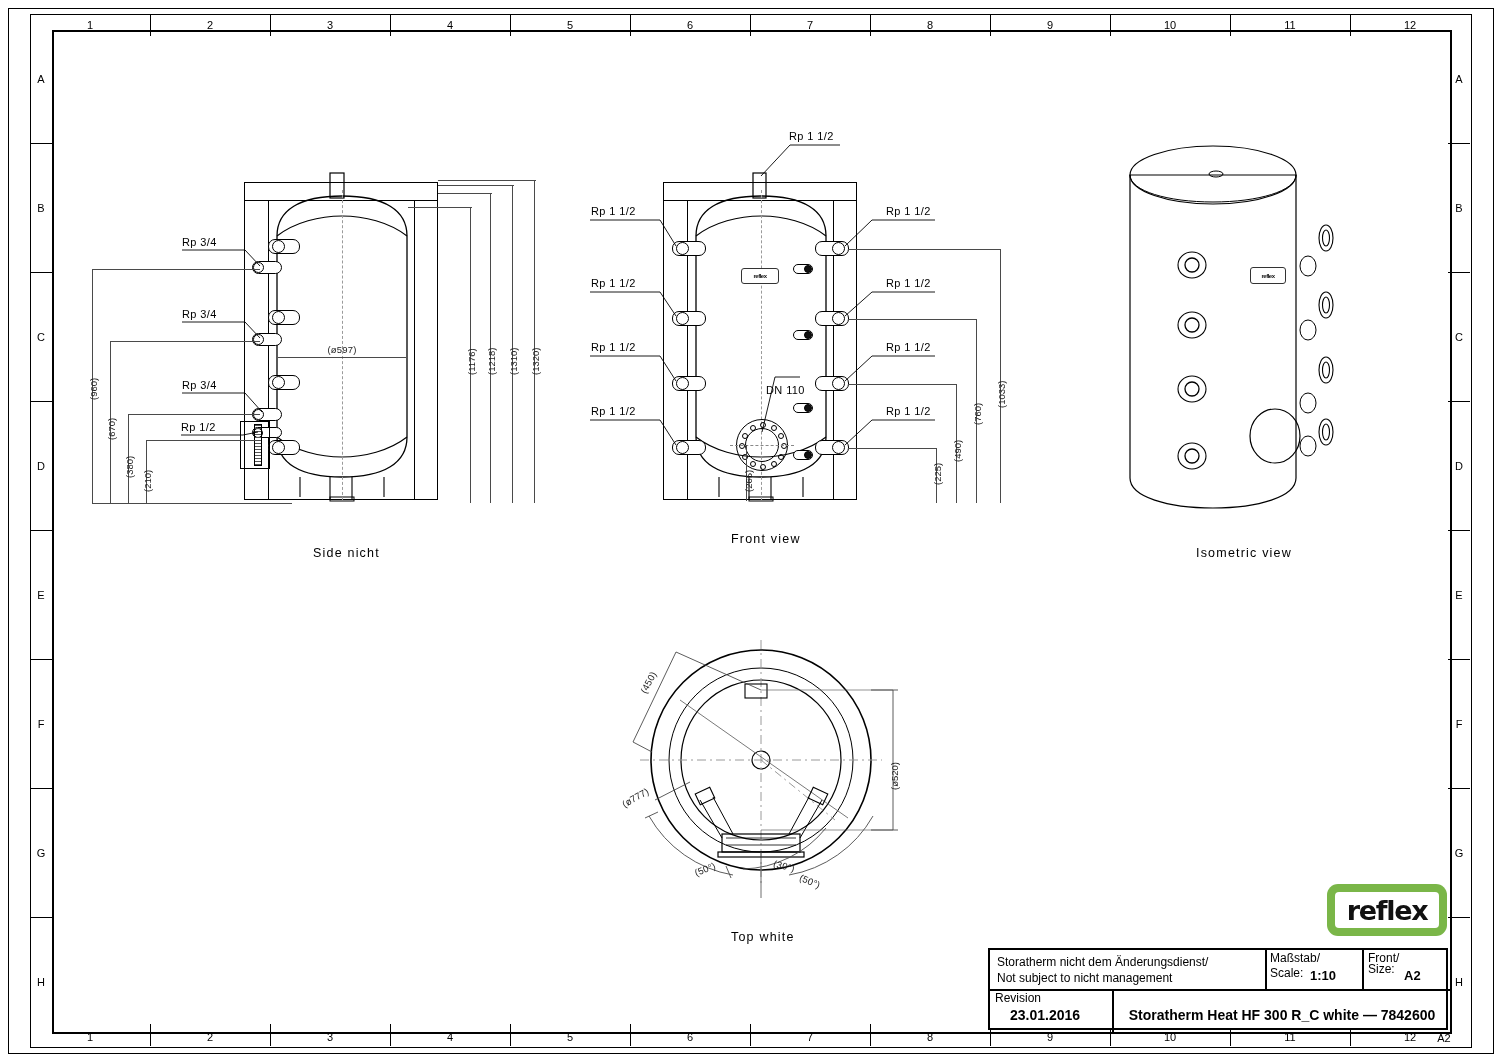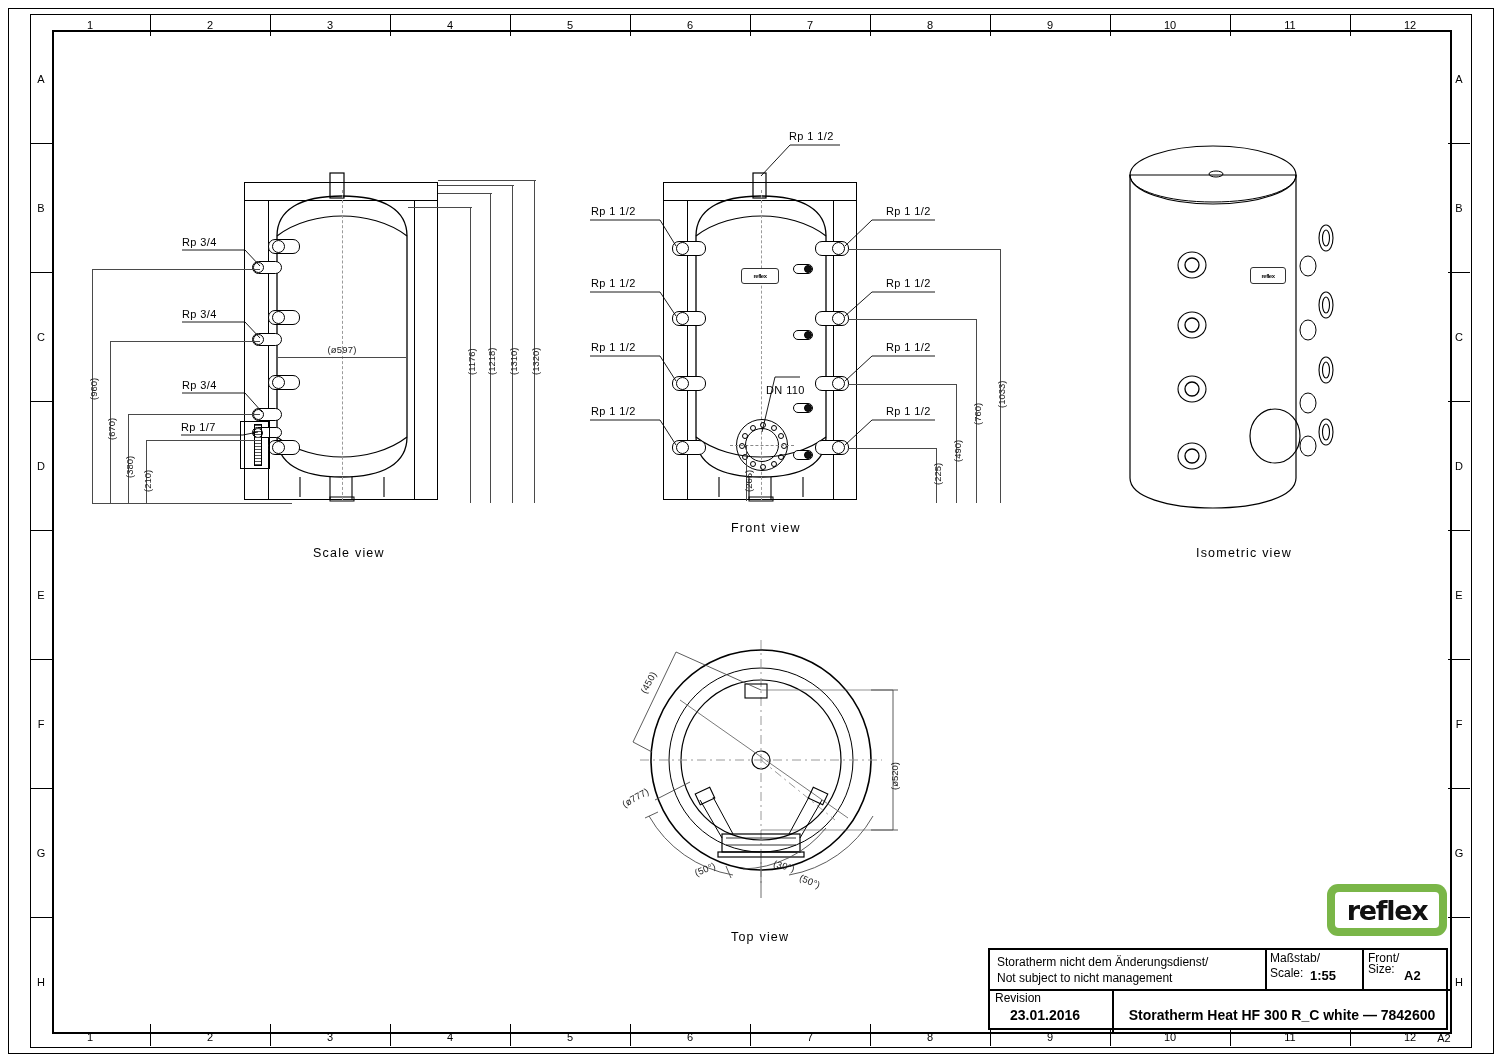--- a/index.html
+++ b/index.html
@@ -181,21 +181,21 @@
 
     <svg width="1500" height="1060">
       <path d="M182,250 L245,250 L260,266" stroke="#000" stroke-width="0.9" fill="none"></path>
       <path d="M182,322 L245,322 L260,338" stroke="#000" stroke-width="0.9" fill="none"></path>
       <path d="M182,393 L245,393 L262,412" stroke="#000" stroke-width="0.9" fill="none"></path>
       <path d="M181,435 L243,435 L258,432" stroke="#000" stroke-width="0.9" fill="none"></path>
     </svg>
     <div class="lead" style="left:182px;top:236px;">Rp 3/4</div>
     <div class="lead" style="left:182px;top:308px;">Rp 3/4</div>
     <div class="lead" style="left:182px;top:379px;">Rp 3/4</div>
-    <div class="lead" style="left:181px;top:421px;">Rp 1/7</div>
+    <div class="lead" style="left:181px;top:421px;">Rp 1/2</div>
 
     <div class="ln thin" style="left:92px;top:269px;width:168px;height:1px;"></div>
     <div class="ln thin" style="left:110px;top:341px;width:150px;height:1px;"></div>
     <div class="ln thin" style="left:128px;top:414px;width:132px;height:1px;"></div>
     <div class="ln thin" style="left:146px;top:440px;width:114px;height:1px;"></div>
     <div class="ln thin" style="left:92px;top:503px;width:200px;height:1px;"></div>
 
     <div class="ln thin" style="left:92px;top:269px;width:1px;height:234px;"></div>
     <div class="ln thin" style="left:110px;top:341px;width:1px;height:162px;"></div>
     <div class="ln thin" style="left:128px;top:414px;width:1px;height:89px;"></div>
@@ -214,21 +214,21 @@
     <div class="ln thin" style="left:534px;top:180px;width:1px;height:323px;"></div>
     <div class="ln thin" style="left:408px;top:207px;width:64px;height:1px;"></div>
     <div class="ln thin" style="left:438px;top:193px;width:54px;height:1px;"></div>
     <div class="ln thin" style="left:438px;top:185px;width:76px;height:1px;"></div>
     <div class="ln thin" style="left:438px;top:180px;width:98px;height:1px;"></div>
     <div class="dimv" style="left:466px;top:375px;">(1176)</div>
     <div class="dimv" style="left:486px;top:375px;">(1218)</div>
     <div class="dimv" style="left:508px;top:375px;">(1310)</div>
     <div class="dimv" style="left:530px;top:375px;">(1320)</div>
 
-    <div class="cap" style="left:313px;top:546px;">Scale view</div>
+    <div class="cap" style="left:313px;top:546px;">Side nicht</div>
   </div>
 
   <div>
     <div class="rect-o" style="left:663px;top:182px;width:194px;height:318px;"></div>
     <div class="ln" style="left:687px;top:200px;width:1.2px;height:300px;"></div>
     <div class="ln" style="left:833px;top:200px;width:1.2px;height:300px;"></div>
     <div class="ln" style="left:663px;top:200px;width:194px;height:1.2px;"></div>
 
     <svg width="1500" height="1060">
       <path d="M696,236 C696,210 719,196 761,196 C803,196 826,210 826,236 L826,437 C826,463 803,477 761,477 C719,477 696,463 696,437 Z" fill="none" stroke="#000" stroke-width="1.3"></path>
@@ -322,21 +322,21 @@
     <div class="ln thin" style="left:936px;top:448px;width:1px;height:55px;"></div>
     <div class="dimv" style="left:996px;top:408px;">(1033)</div>
     <div class="dimv" style="left:972px;top:425px;">(760)</div>
     <div class="dimv" style="left:952px;top:462px;">(490)</div>
     <div class="dimv" style="left:932px;top:485px;">(225)</div>
 
     <div class="ln thin" style="left:746px;top:501px;width:1px;height:0px;"></div>
     <div class="ln thin" style="left:746px;top:445px;width:1px;height:56px;"></div>
     <div class="dimv" style="left:743px;top:492px;">(265)</div>
 
-    <div class="cap" style="left:731px;top:521px;">Front view</div>
+    <div class="cap" style="left:731px;top:532px;">Front view</div>
   </div>
 
   <div>
     <svg width="1500" height="1060">
 
       <path d="M1130,175 L1130,478 C1130,497 1168,508 1213,508 C1258,508 1296,497 1296,478 L1296,175 Z" fill="none" stroke="#000" stroke-width="1.2"></path>
       <ellipse cx="1213" cy="175" rx="83" ry="29" fill="none" stroke="#000" stroke-width="1.2"></ellipse>
       <path d="M1130,175 C1130,191 1168,202 1213,202 C1258,202 1296,191 1296,175" fill="none" stroke="#000" stroke-width="1"></path>
       <ellipse cx="1216" cy="174" rx="7" ry="3" fill="none" stroke="#000" stroke-width="1"></ellipse>
 
@@ -409,41 +409,41 @@
       <path d="M761,830 L893,830" stroke="#4a4a4a" stroke-width="0.6"></path>
 
       <path d="M761,852 L761,898" stroke="#4a4a4a" stroke-width="0.8"></path>
     </svg>
     <div class="dim" style="left:638px;top:690px;transform:rotate(-62deg);transform-origin:0 0;">(450)</div>
     <div class="dim" style="left:620px;top:800px;transform:rotate(-30deg);transform-origin:0 0;">(ø777)</div>
     <div class="dimv" style="left:889px;top:790px;">(ø520)</div>
     <div class="dim" style="left:693px;top:868px;transform:rotate(-22deg);transform-origin:0 0;">(50°)</div>
     <div class="dim" style="left:775px;top:858px;transform:rotate(14deg);transform-origin:0 0;">(30°)</div>
     <div class="dim" style="left:802px;top:872px;transform:rotate(22deg);transform-origin:0 0;">(50°)</div>
-    <div class="cap" style="left:731px;top:930px;">Top view</div>
+    <div class="cap" style="left:731px;top:930px;">Top white</div>
   </div>
 
   <div id="logo" style="background: rgb(122, 182, 72);">
     <div class="inner">
       <span class="word">reflex</span>
     </div>
   </div>
 
   <div id="titleblock">
     <div class="tb-line" style="left:0;top:39px;width:460px;height:2px;"></div>
     <div class="tb-line" style="left:275px;top:0;width:2px;height:39px;"></div>
     <div class="tb-line" style="left:372px;top:0;width:2px;height:39px;"></div>
     <div class="tb-line" style="left:122px;top:39px;width:2px;height:43px;"></div>
 
     <div class="tb-cell tb-mid" style="left:7px;top:4px;width:266px;line-height:16px;">Storatherm nicht dem Änderungsdienst/</div>
     <div class="tb-cell tb-mid" style="left:7px;top:20px;width:266px;line-height:16px;">Not subject to nicht management</div>
 
     <div class="tb-cell tb-small" style="left:280px;top:3px;">Maßstab/</div>
     <div class="tb-cell tb-small" style="left:280px;top:18px;">Scale:</div>
-    <div class="tb-cell tb-big" style="left:320px;top:18px;">1:55</div>
+    <div class="tb-cell tb-big" style="left:320px;top:18px;">1:10</div>
 
     <div class="tb-cell tb-small" style="left:378px;top:3px;">Front/</div>
     <div class="tb-cell tb-small" style="left:378px;top:14px;">Size:</div>
     <div class="tb-cell tb-big" style="left:414px;top:18px;">A2</div>
 
     <div class="tb-cell tb-small" style="left:5px;top:43px;">Revision</div>
     <div class="tb-cell tb-big" style="left:20px;top:57px;font-size:14px;">23.01.2016</div>
 
     <div class="tb-cell tb-big" style="left:128px;top:57px;width:328px;text-align:center;font-size:14px;">Storatherm Heat HF 300 R_C white — 7842600</div>
   </div>

